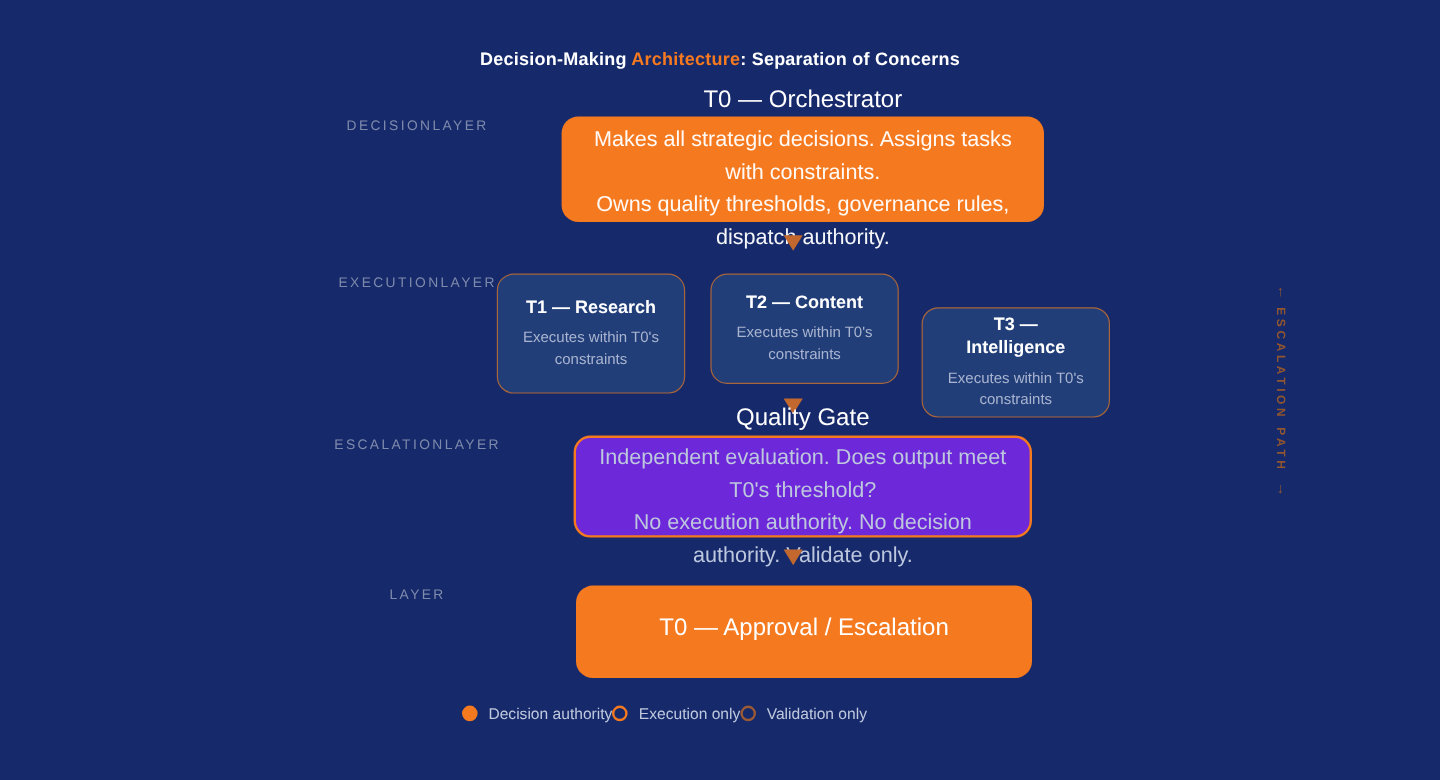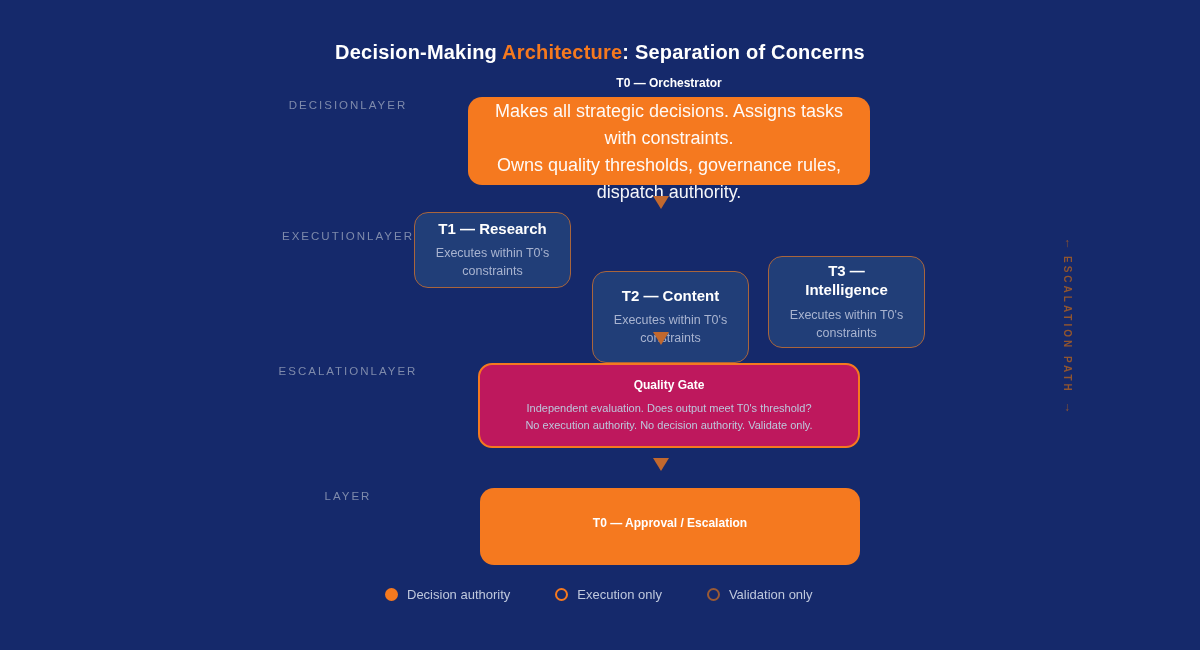--- a/index.html
+++ b/index.html
@@ -8,21 +8,21 @@
     background: #15296B;
     font-family: "Liberation Sans", sans-serif;
     overflow: hidden;
   }
   .stage { position: relative; width: 1200px; height: 650px; }
 
   
   .page-title {
     position: absolute; top: 41px; left: 0; width: 1200px;
     text-align: center; color: #FFFFFF;
-    font-size: 20px; font-weight: bold; letter-spacing: 0.2px;
+    font-size: 15px; font-weight: bold; letter-spacing: 0.2px;
   }
   .page-title .hl { color: #F5791F; }
 
   
   .layer-label {
     position: absolute; left: 248px; width: 200px;
     display: flex; justify-content: center;
     text-align: right; color: #7E8AAB;
     font-size: 11.5px; font-weight: 500; letter-spacing: 2px;
     line-height: 1.55;
@@ -33,31 +33,31 @@
   .ll-approval   { top: 488px; height: 77px; }
 
   
   .node {
     position: absolute; box-sizing: border-box; border-radius: 14px;
     display: flex; flex-direction: column; justify-content: center; align-items: center;
     text-align: center; padding: 8px 18px;
   }
   .node-orange { background: #F5791F; }
   .node-blue   { background: #213E78; border: 1.5px solid #A9653C; }
-  .node-blue-strong { background: #be185d; border: 2px solid #F5791F; }
+  .node-blue-strong { background: #6d28d9; border: 2px solid #F5791F; }
 
-  .node-title { color: #FFFFFF; font-weight: bold; font-size: 12px; margin-bottom: 7px; line-height: 1.25; }
+  .node-title { color: #FFFFFF; font-weight: normal; font-size: 20px; margin-bottom: 7px; line-height: 1.25; }
   .node-title-sm { color: #FFFFFF; font-weight: bold; font-size: 15px; margin-bottom: 6px; line-height: 1.25; }
   .node-body  { color: rgba(255,255,255,0.96); font-size: 18px; line-height: 1.5; }
   .node-body-muted { color: #A9B4D0; font-size: 12.5px; line-height: 1.45; }
-  .node-body-light { color: #BDC7DD; font-size: 11px; line-height: 1.5; }
+  .node-body-light { color: #BDC7DD; font-size: 18px; line-height: 1.5; }
 
   .n-orchestrator { left: 468px; top: 97px;  width: 402px; height: 88px; }
-  .n-t1 { left: 414px; top: 212px; width: 157px; height: 76px; }
-  .n-t2 { left: 592px; top: 228px; width: 157px; height: 92px; margin-top: 43px; }
+  .n-t1 { left: 414px; top: 228px; width: 157px; height: 100px; }
+  .n-t2 { left: 592px; top: 228px; width: 157px; height: 92px; }
   .n-t3 { left: 768px; top: 228px; width: 157px; height: 92px; margin-top: 28px; }
   .n-quality  { left: 478px; top: 363px; width: 382px; height: 85px; }
   .n-approval { left: 480px; top: 488px; width: 380px; height: 77px; }
 
   
   .connector {
     position: absolute; left: 653px;
     width: 0; height: 0;
     border-left: 8px solid transparent;
     border-right: 8px solid transparent;
@@ -73,21 +73,21 @@
   }
   .escalation .arrow { font-size: 12px; line-height: 1; }
   .escalation .vtext {
     writing-mode: vertical-rl;
     font-size: 10px; font-weight: 600; letter-spacing: 3px;
   }
 
   
   .legend {
     position: absolute; left: 385px; top: 587px;
-    display: flex; align-items: flex-start; gap: 45px;
+    display: flex; align-items: flex-start; 
   }
   .legend-item { display: flex; align-items: center; gap: 9px; color: #BFC8DD; font-size: 13px; }
   .dot { width: 13px; height: 13px; border-radius: 50%; box-sizing: border-box; }
   .dot-filled { background: #F5791F; }
   .dot-ring { border: 2.5px solid #F5791F; }
   .dot-ring-muted { border: 2.5px solid #9A5A35; }
 </style>
 </head>
 <body>
 

